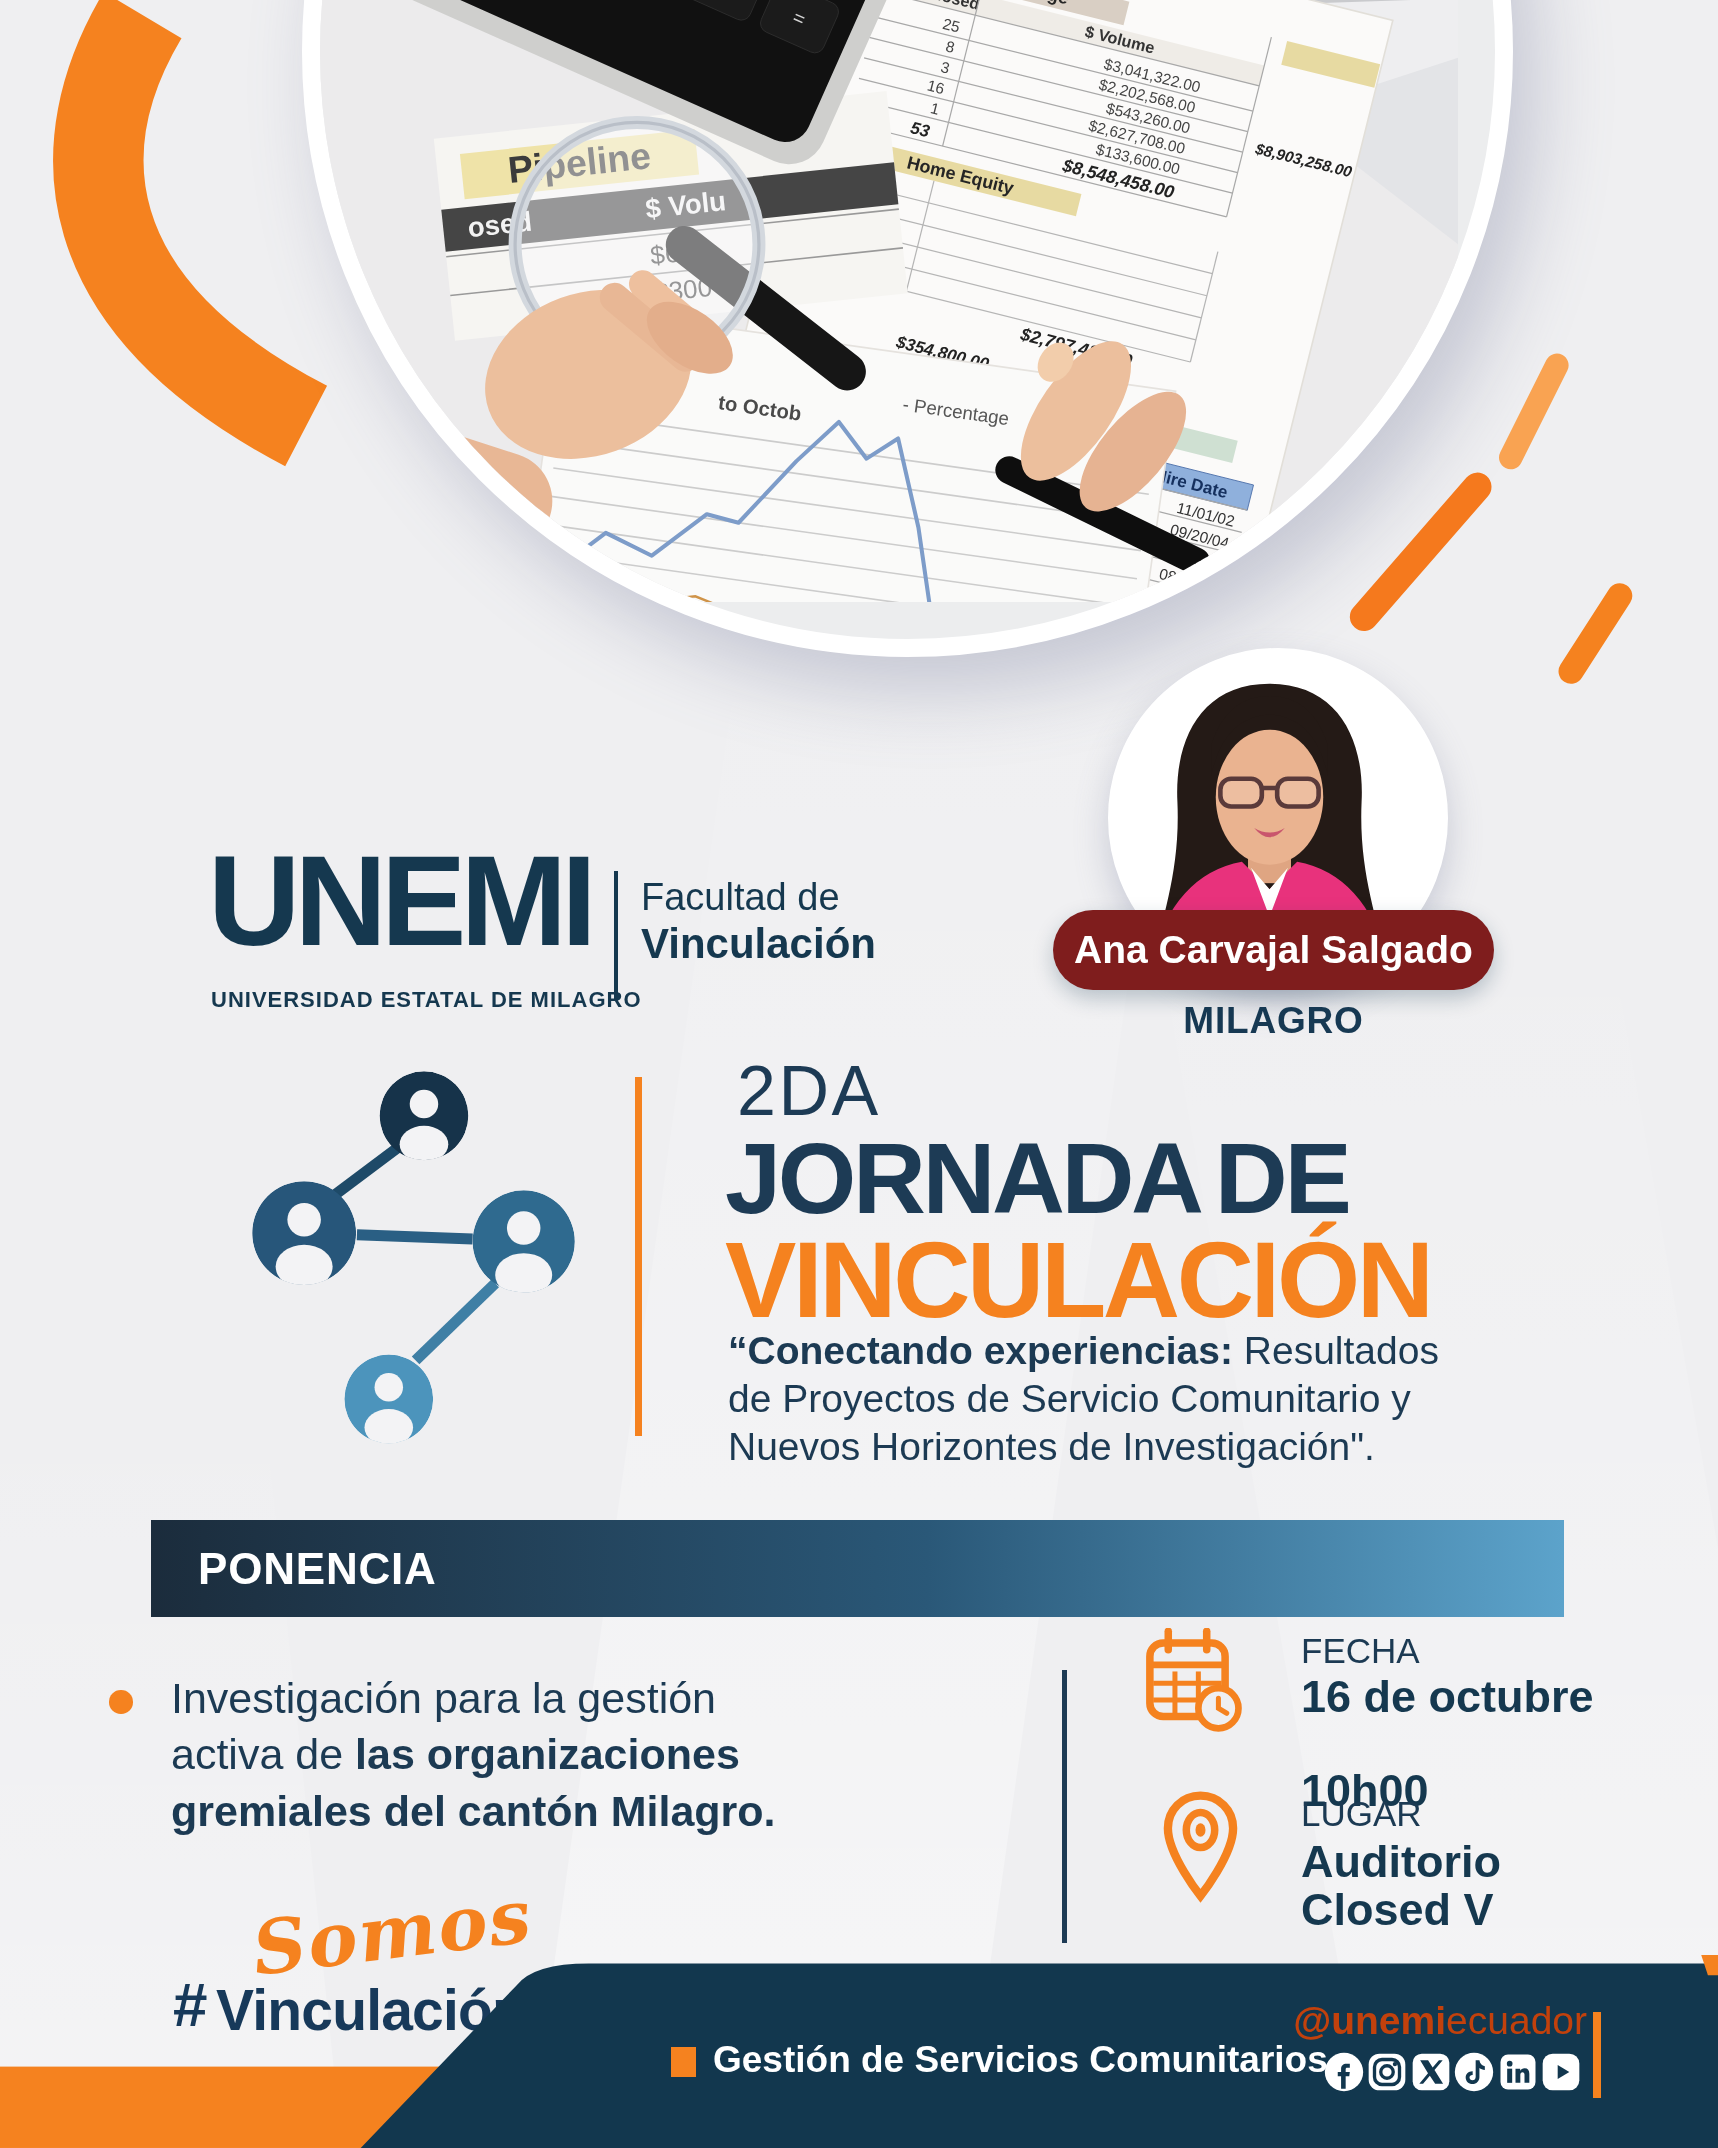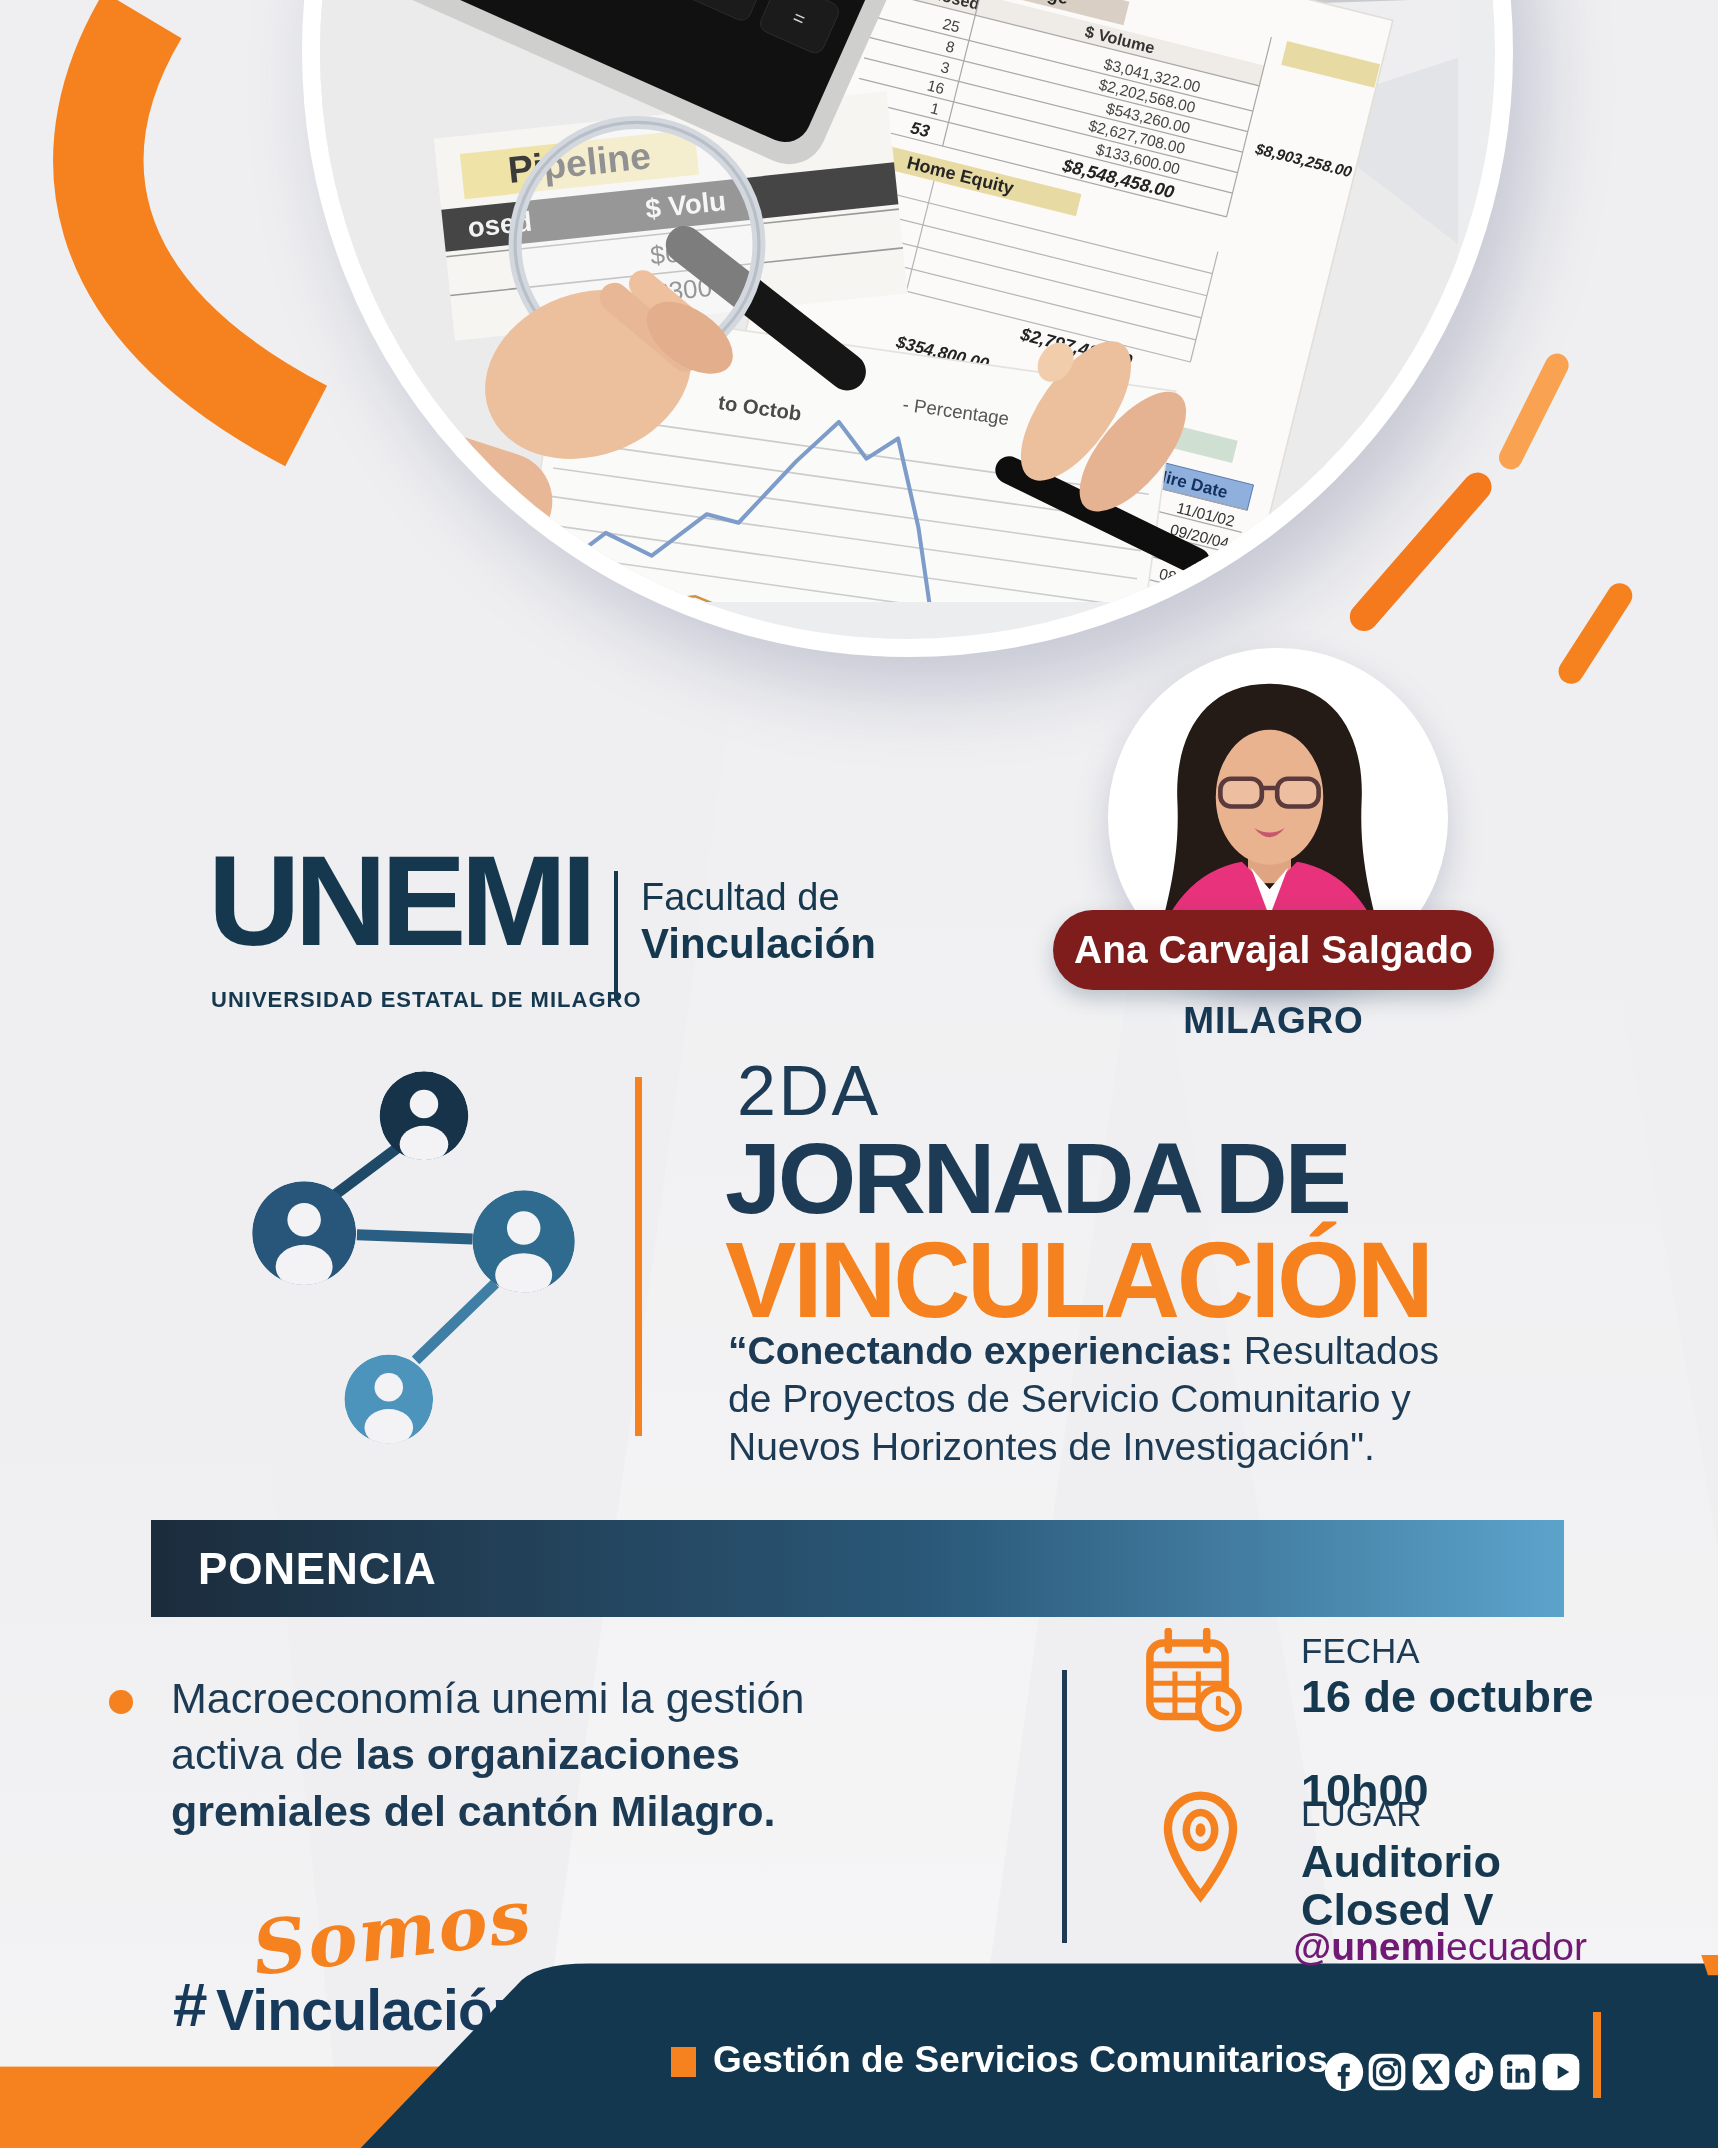--- a/index.html
+++ b/index.html
@@ -68,21 +68,21 @@
   .hash-script{
     left:252px;top:1895px;font-size:74px;color:#f5821f;
     font-family:"DejaVu Serif","Liberation Serif",serif;font-style:italic;font-weight:600;
     transform:rotate(-7deg);line-height:1;letter-spacing:1.7px;z-index:3;
   }
   
   #footer-svg{left:0;top:1955px;z-index:8;}
   .footer-content{z-index:9;}
   .dept-square{left:671px;top:2047px;width:25px;height:30px;background:#f5821f;z-index:9;}
   .dept-text{left:713px;top:2039px;font-size:37px;font-weight:700;color:#fff;z-index:9;}
-  .handle{left:1208px;top:1925px;width:379px;text-align:right;font-size:39px;color:#701a75;z-index:9;}
+  .handle{left:1208px;top:1999px;width:379px;text-align:right;font-size:39px;color:#c2410c;z-index:9;}
   .handle b{font-weight:800;}
   .social-row{left:1324px;top:2052px;display:flex;gap:3.4px;z-index:9;}
   .social-row svg{display:block;}
   .social-bar{left:1593px;top:2012px;width:8.4px;height:86px;background:#f5821f;z-index:9;}
 </style>
 </head>
 <body>
 
 <div id="canvas">
 
@@ -386,21 +386,21 @@
     <div>de Proyectos de Servicio Comunitario y</div>
     <div>Nuevos Horizontes de Investigación".</div>
   </div>
 
   <div class="abs banner">
     <span>PONENCIA</span>
   </div>
 
   <div class="abs bullet-dot"></div>
   <div class="abs talk">
-    <div>Macroeconomía unemi la gestión</div>
+    <div>Investigación para la gestión</div>
     <div><span>activa de </span><b>las organizaciones</b></div>
     <div><b>gremiales del cantón Milagro.</b></div>
   </div>
 
   <div class="abs v-divider"></div>
 
   <svg class="abs" style="left:1143px;top:1628px;" width="99" height="107" viewBox="0 0 118 128">
     <rect x="8" y="18" width="90" height="88" rx="16" fill="none" stroke="#f5821f" stroke-width="9"></rect>
     <line x1="30" y1="4" x2="30" y2="26" stroke="#f5821f" stroke-width="9" stroke-linecap="round"></line>
     <line x1="76" y1="4" x2="76" y2="26" stroke="#f5821f" stroke-width="9" stroke-linecap="round"></line>

